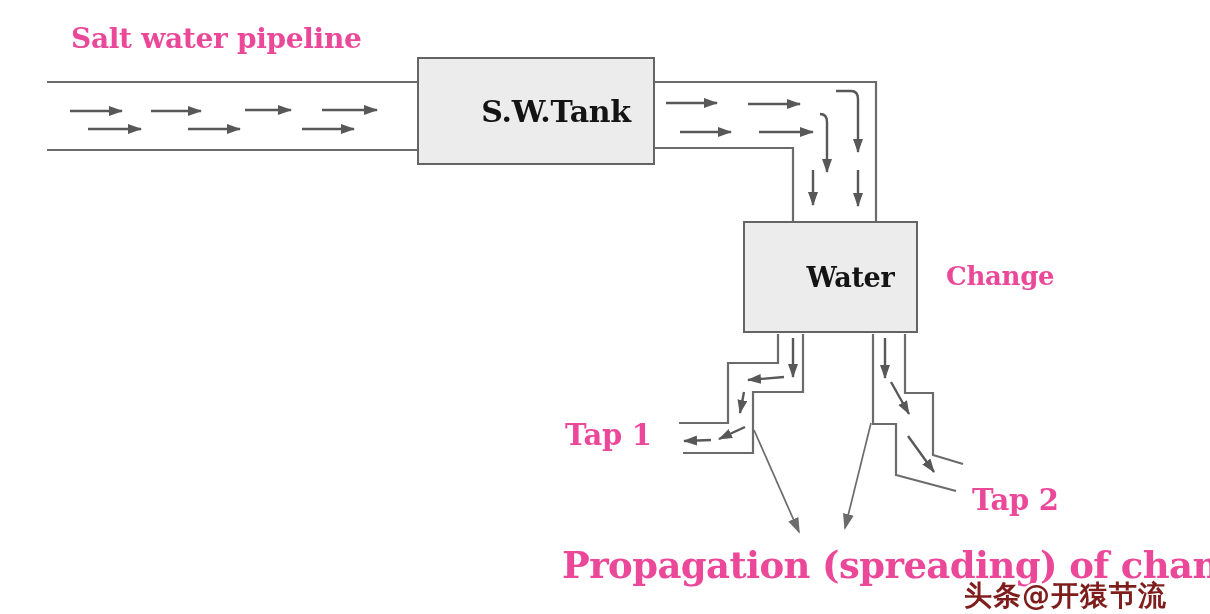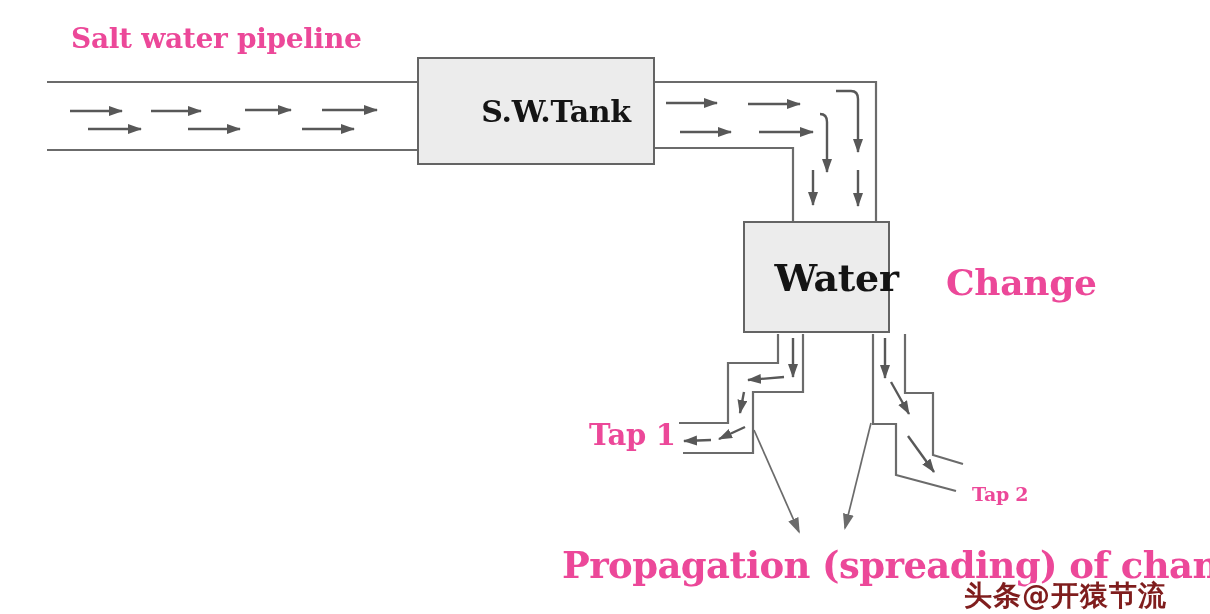--- a/index.html
+++ b/index.html
@@ -7,28 +7,28 @@
     position:relative;width:1210px;height:614px;background:#ffffff;
     font-family:"DejaVu Serif","Liberation Serif",serif;overflow:hidden;
   }
   .svg-layer{position:absolute;left:0;top:0;width:1210px;height:614px;pointer-events:none;}
   .node{
     position:absolute;display:flex;align-items:center;justify-content:center;
     background:#ececec;border:2.5px solid #646464;box-sizing:border-box;
     color:#141414;font-weight:bold;text-align:center;padding-left:40px;
   }
   .node-tank{left:417px;top:57px;width:238px;height:108px;font-size:30px;letter-spacing:-0.3px;}
-  .node-purifier{left:743px;top:221px;width:147px;height:112px;font-size:38px;line-height:37px;letter-spacing:-0.3px;}
+  .node-purifier{left:743px;top:221px;width:175px;height:112px;font-size:27px;line-height:37px;letter-spacing:-0.3px;}
   .lbl{
     position:absolute;color:#ec4899;font-weight:bold;white-space:nowrap;letter-spacing:-0.3px;
   }
   .lbl-title{left:71px;top:22px;font-size:28px;}
-  .lbl-change{left:946px;top:261px;font-size:36px;}
-  .lbl-tap1{left:589px;top:418px;font-size:29px;}
-  .lbl-tap2{left:972px;top:483px;font-size:19px;}
+  .lbl-change{left:946px;top:261px;font-size:26px;}
+  .lbl-tap1{left:565px;top:418px;font-size:29px;}
+  .lbl-tap2{left:972px;top:483px;font-size:29px;}
   .lbl-caption{left:562px;top:543px;font-size:37px;letter-spacing:-0.6px;}
   .watermark{
     position:absolute;left:964px;top:577px;font-size:28px;font-weight:bold;
     font-family:"DejaVu Sans","Liberation Sans",sans-serif;
     color:#7f1d1d;white-space:nowrap;letter-spacing:1px;
     text-shadow:-2px -2px 0 #fff, 2px -2px 0 #fff, -2px 2px 0 #fff, 2px 2px 0 #fff,
                  0 -2px 0 #fff, 0 2px 0 #fff, -2px 0 0 #fff, 2px 0 0 #fff;
   }
 </style>
 </head>

